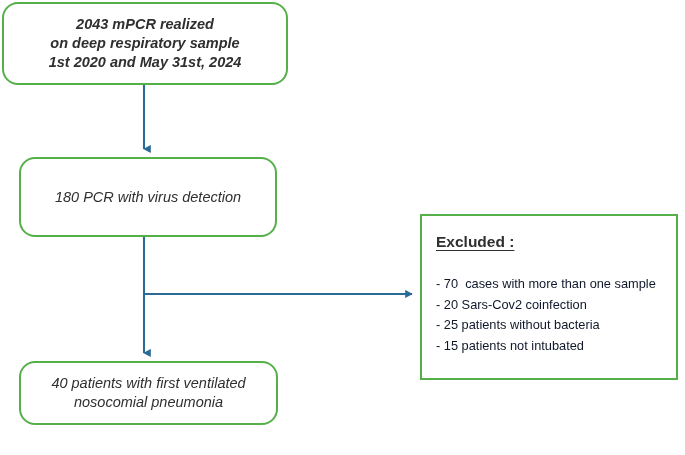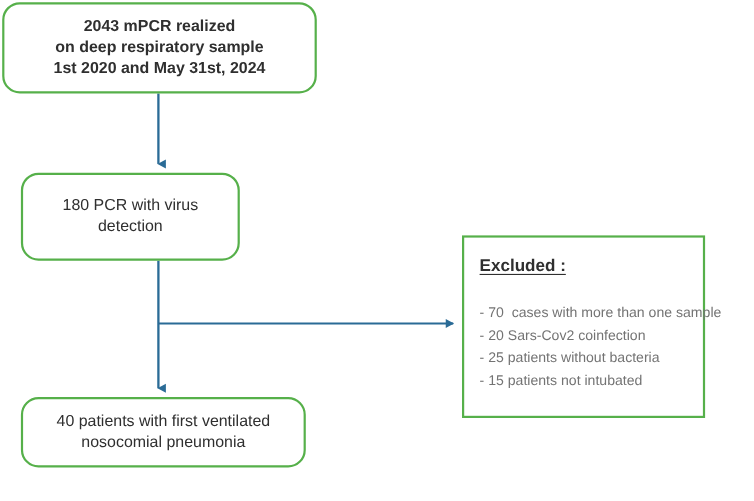--- a/index.html
+++ b/index.html
@@ -36,44 +36,45 @@
   }
   .node.rounded { border-radius: 16px; }
   .node.square  { border-radius: 0; }
 
   .node-text {
     display: block;
     width: 100%;
     padding: 0 12px;
     box-sizing: border-box;
     white-space: pre-line;
+    font-style: italic;
   }
 
   
   #node-source {
     left: 2px;  top: 2px;
     width: 286px; height: 83px;
     font-size: 14.5px;
     font-weight: 600;
   }
   #node-pcr {
     left: 19px; top: 157px;
-    width: 199px; height: 80px;
+    width: 258px; height: 80px;
     font-size: 14.5px;
     font-weight: 500;
   }
   #node-final {
     left: 19px; top: 361px;
     width: 259px; height: 64px;
     font-size: 14.5px;
     font-weight: 500;
   }
   #node-excluded {
     left: 420px; top: 214px;
-    width: 221px; height: 166px;
+    width: 258px; height: 166px;
     display: block;
     padding: 16px 0 13px 14px;
     text-align: left;
   }
 
   
   .excluded-title {
     font-size: 15.5px;
     font-weight: 600;
     color: #2f2f2f;
@@ -82,21 +83,21 @@
     display: inline-block;
     margin-bottom: 22px;
   }
   .excluded-list {
     list-style: none;
     margin: 0;
     padding: 0;
   }
   .excluded-list li {
     font-size: 12.8px;
-    color: #737373;
+    color: #0f172a;
     line-height: 1.60;
     white-space: pre;
   }
 
   
   .connector-layer {
     position: absolute;
     left: 0; top: 0;
     width: 685px; height: 455px;
     pointer-events: none;

